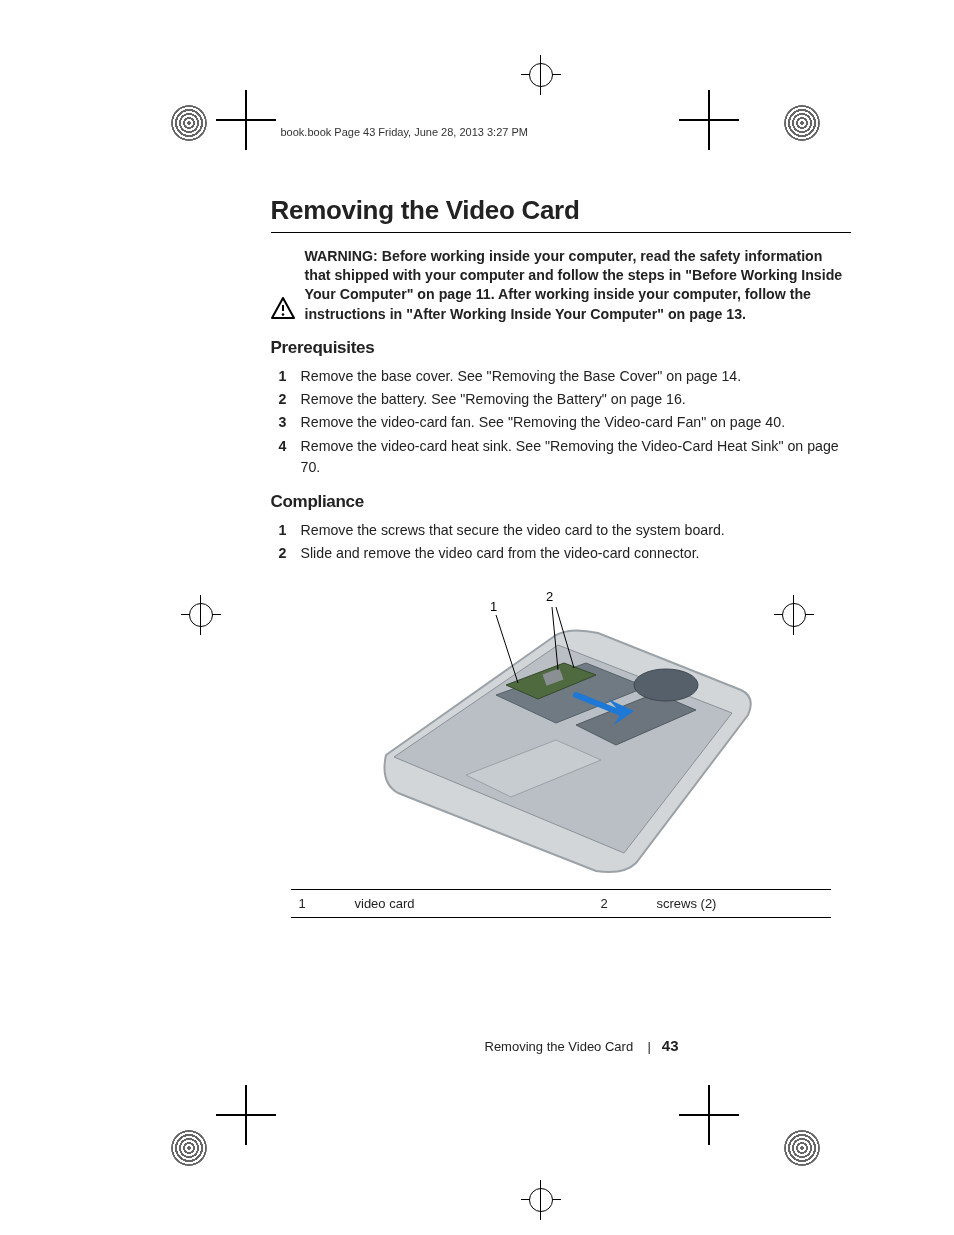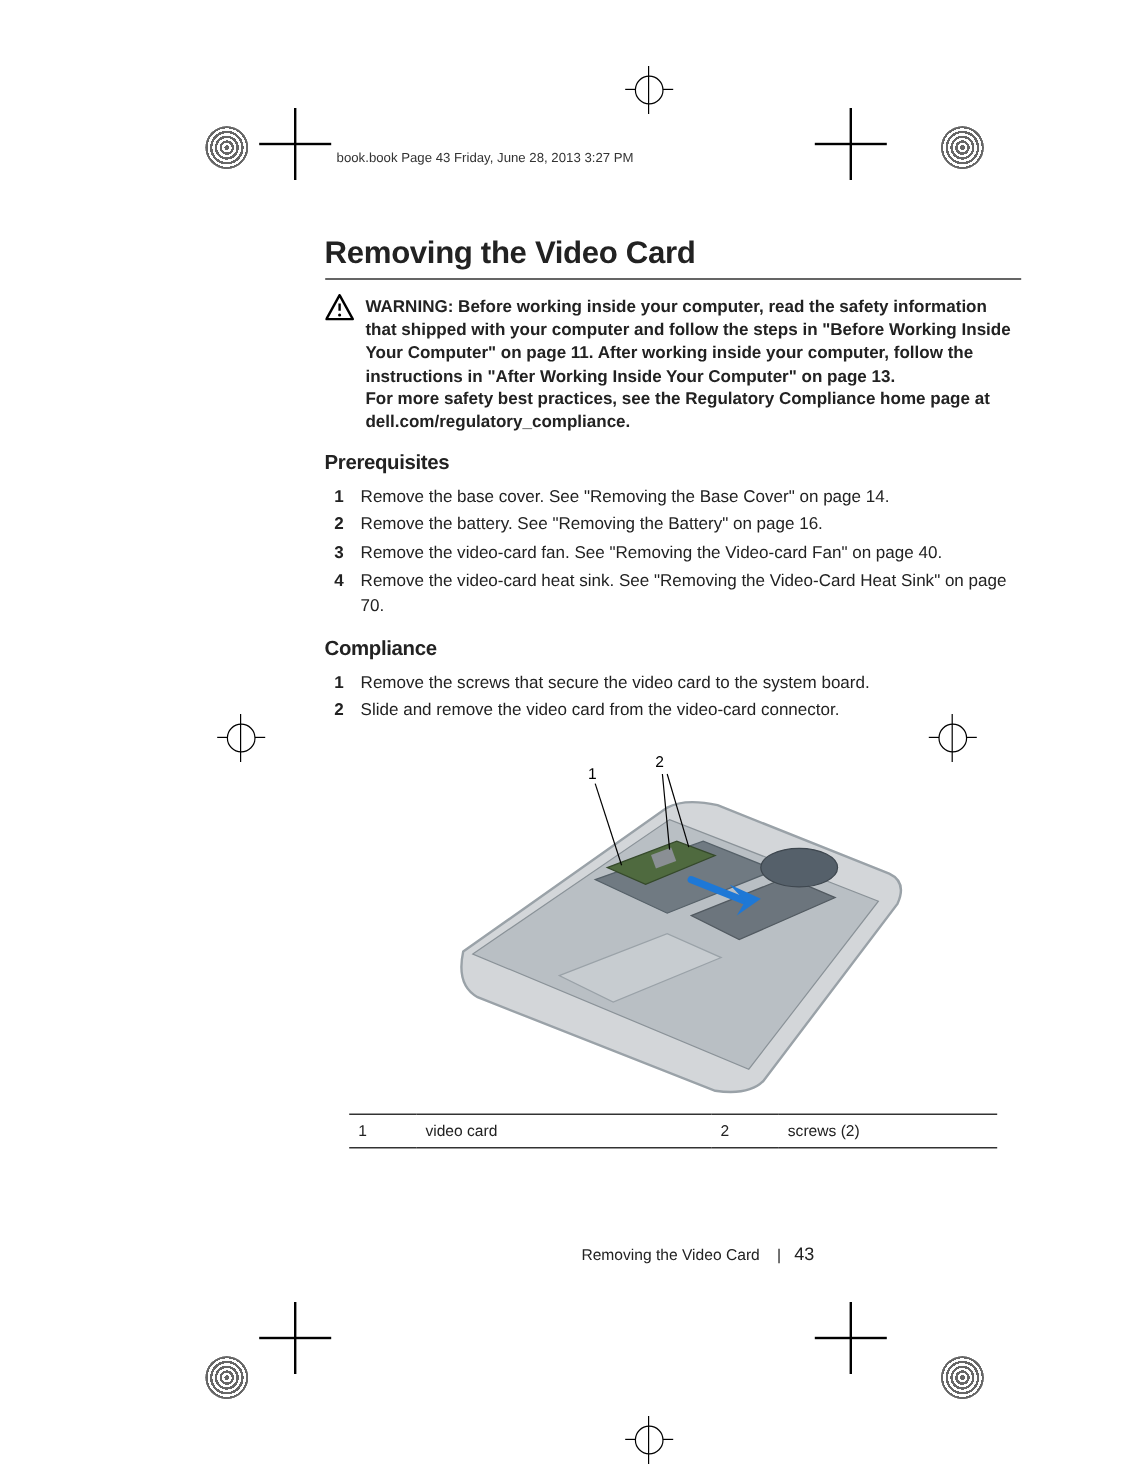--- a/index.html
+++ b/index.html
@@ -15,35 +15,35 @@
   .reg-cross{position:absolute;width:40px;height:40px;pointer-events:none}
   .reg-cross::before,.reg-cross::after{content:"";position:absolute;background:#000}
   .reg-cross::before{width:40px;height:1px;top:19px;left:0}
   .reg-cross::after{width:1px;height:40px;left:19px;top:0}
   .reg-cross .ring{position:absolute;width:22px;height:22px;border:1px solid #000;border-radius:50%;top:8px;left:8px;background:#fff}
   .reg-block{position:absolute;pointer-events:none}
   .runhead{position:absolute;top:126px;left:200px;font-size:11px;color:#333}
   .content{position:absolute;top:195px;left:190px;width:580px}
   h1{font-size:26px;font-weight:900;margin:0 0 6px 0;letter-spacing:-0.3px}
   .rule{border:0;border-top:1px solid #000;margin:6px 0 14px 0}
-  .warn{display:flex;align-items:flex-start;gap:10px;font-weight:700;font-size:14.2px;line-height:1.35}
+  .warn{display:flex;align-items:flex-end;gap:10px;font-weight:700;font-size:14.2px;line-height:1.35}
   .warn .tri{flex:0 0 auto;margin-top:-2px}
   h2{font-size:17px;font-weight:900;margin:14px 0 8px 0;letter-spacing:-0.3px}
   ol{margin:0;padding:0;list-style:none}
   ol li{display:flex;align-items:flex-start;gap:14px;font-size:14.2px;line-height:1.5;margin:2px 0}
   ol li .num{width:16px;text-align:right;font-weight:700;flex:0 0 auto}
   ol li .txt{flex:1}
   .figure{margin-top:10px;text-align:center}
   .key{width:540px;margin:0 auto}
   .key table{width:100%;border-collapse:collapse;font-size:13px}
   .key td{padding:6px 8px}
   .key tr.top td{border-top:1px solid #000}
   .key tr.bot td{border-bottom:1px solid #000}
   .footer{position:absolute;bottom:181px;right:195px;font-size:13px}
-  .footer b{font-weight:400;font-size:15px}
+  .footer b{font-weight:700;font-size:15px}
 </style>
 </head>
 <body>
 
 <div class="page">
 
   <div class="crop-corner crop-tl"></div>
   <div class="crop-corner crop-tr"></div>
   <div class="crop-corner crop-bl"></div>
   <div class="crop-corner crop-br"></div>
@@ -92,21 +92,20 @@
       <span class="tri">
         <svg width="24" height="22" viewBox="0 0 24 22">
             <path d="M12 1 L23 21 L1 21 Z" fill="none" stroke="#000" stroke-width="2" stroke-linejoin="round"></path>
             <line x1="12" y1="8" x2="12" y2="14" stroke="#000" stroke-width="2"></line>
             <circle cx="12" cy="17.5" r="1.3" fill="#000"></circle>
           </svg>
       </span>
       <div>
         <span>WARNING:</span>
         <span>Before working inside your computer, read the safety information that shipped with your computer and follow the steps in "Before Working Inside Your Computer" on page 11. After working inside your computer, follow the instructions in "After Working Inside Your Computer" on page 13.</span><br>
-        <span>For more safety best practices, see the Regulatory Compliance home page at dell.com/regulatory_compliance.</span>
       </div>
     </div>
 
     <h2>Prerequisites</h2>
     <ol>
       <li>
           <span class="num">1</span>
           <span class="txt">Remove the base cover. See "Removing the Base Cover" on page 14.</span>
         </li>
       <li>

